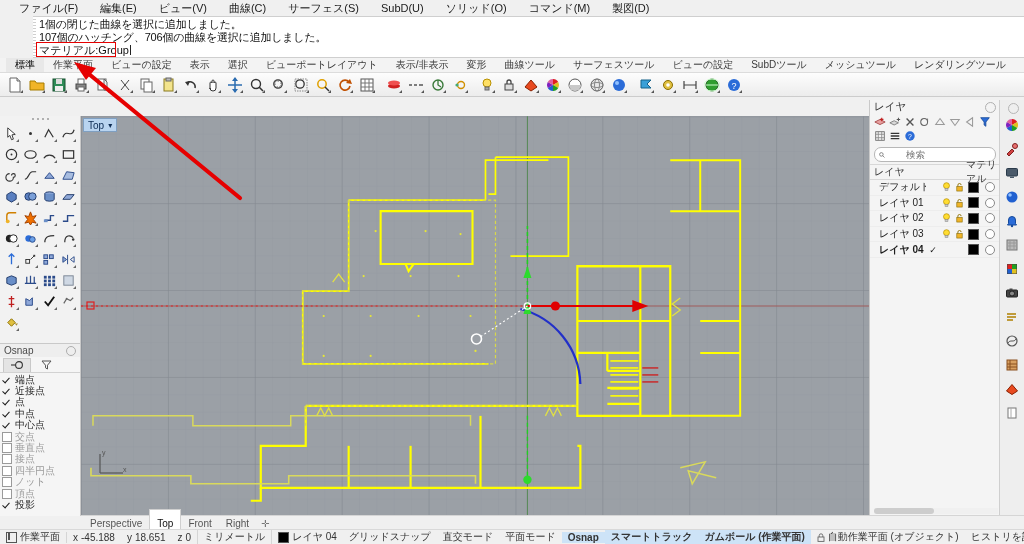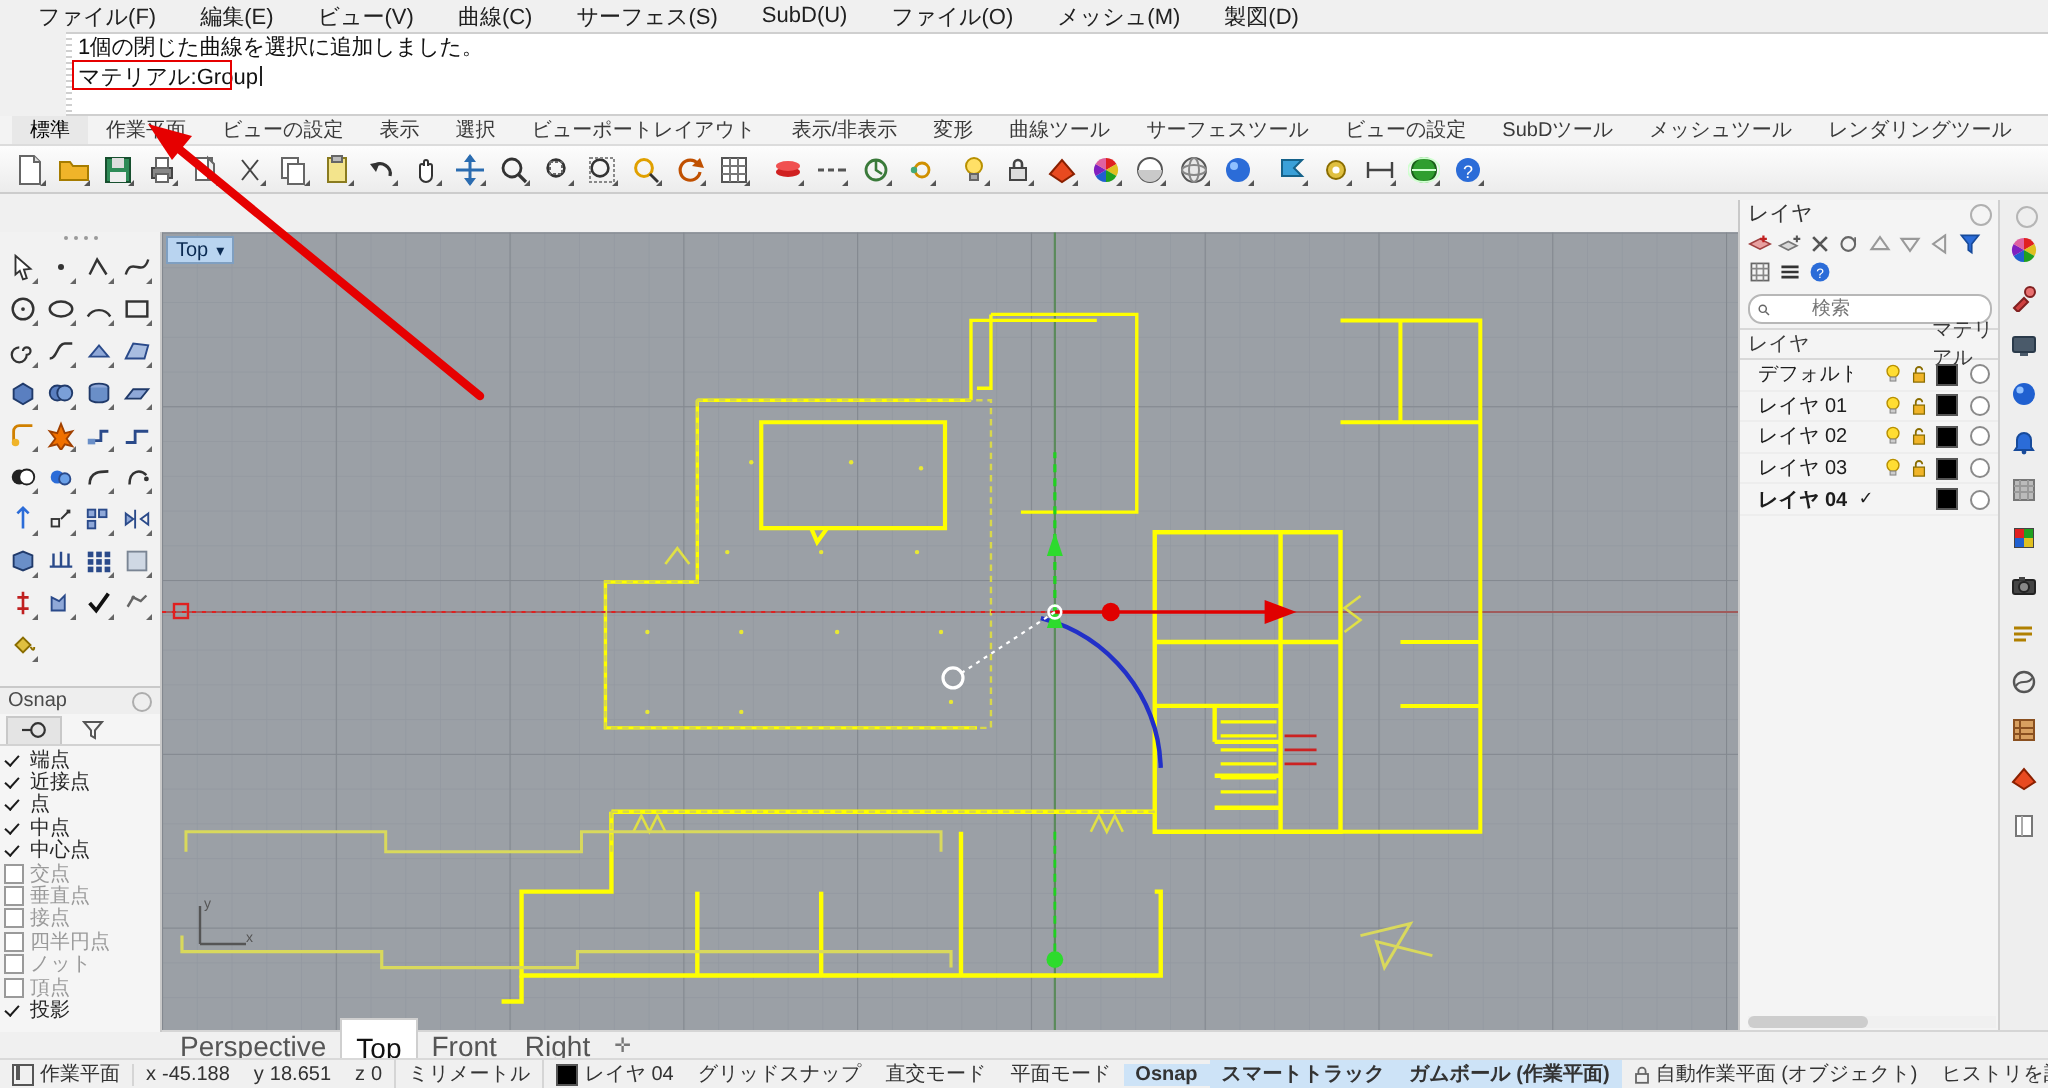--- a/index.html
+++ b/index.html
@@ -135,21 +135,21 @@
     background:#eeeeee;border-left:1px solid #cfcfcf;display:flex;
     flex-direction:column;align-items:center;padding-top:16px;gap:5px;}
   .rail-ic{width:18px;height:18px;display:flex;align-items:center;justify-content:center;}
   .rail-top-dot{position:absolute;top:3px;right:5px;width:9px;height:9px;
     border-radius:50%;border:1px solid #b5b5b5;}
 
   
   .viewtabs{position:absolute;left:81px;bottom:14px;right:0;height:14px;
     background:#f0f0f0;display:flex;align-items:center;padding-left:2px;
     border-top:1px solid #d5d5d5;}
-  .vtab{font-size:14px;color:#555;padding:0 7px;height:28px;display:flex;align-items:center;}
+  .vtab{font-size:10px;color:#555;padding:0 7px;height:28px;display:flex;align-items:center;}
   .vtab.active{background:#fff;color:#111;border:1px solid #cfcfcf;border-bottom:0;}
   .vtab-plus{font-size:10px;color:#777;padding:0 5px;}
 
   .statusbar{position:absolute;left:0;bottom:0;width:1024px;height:14px;
     background:#f0f0f0;display:flex;align-items:center;font-size:10px;color:#333;
     border-top:1px solid #d9d9d9;}
   .sb-cell{padding:0 6px;white-space:nowrap;display:flex;align-items:center;gap:3px;}
   .sb-cell.sep{border-left:1px solid #d5d5d5;}
   .sb-hl{background:#cde3f7;}
   .sb-bold{font-weight:bold;}
@@ -173,28 +173,29 @@
 <div id="app">
 
 
   <div class="menubar" id="menubar">
       <div class="menu-item">ファイル(F)</div>
       <div class="menu-item">編集(E)</div>
       <div class="menu-item">ビュー(V)</div>
       <div class="menu-item">曲線(C)</div>
       <div class="menu-item">サーフェス(S)</div>
       <div class="menu-item">SubD(U)</div>
-      <div class="menu-item">ファイル(O)</div>
-      <div class="menu-item">メッシュ(M)</div>
+      <div class="menu-item">ソリッド(O)</div>
+      <div class="menu-item">コマンド(M)</div>
       <div class="menu-item">製図(D)</div>
     </div>
 
   <div class="cmdarea">
     <div class="cmd-gutter"></div>
     <div class="cmdline">1個の閉じた曲線を選択に追加しました。</div>
+    <div class="cmdline">107個のハッチング、706個の曲線を選択に追加しました。</div>
     <div class="cmdprompt-wrap">
       <div class="cmdprompt"><span>マテリアル:</span><span>Group</span><span class="cmdcaret"></span></div>
       <div class="cmd-highlight"></div>
     </div>
   </div>
 
   <div class="tbtabs" id="tbtabs">
       <div class="tbtab active">標準</div>
       <div class="tbtab">作業平面</div>
       <div class="tbtab">ビューの設定</div>

